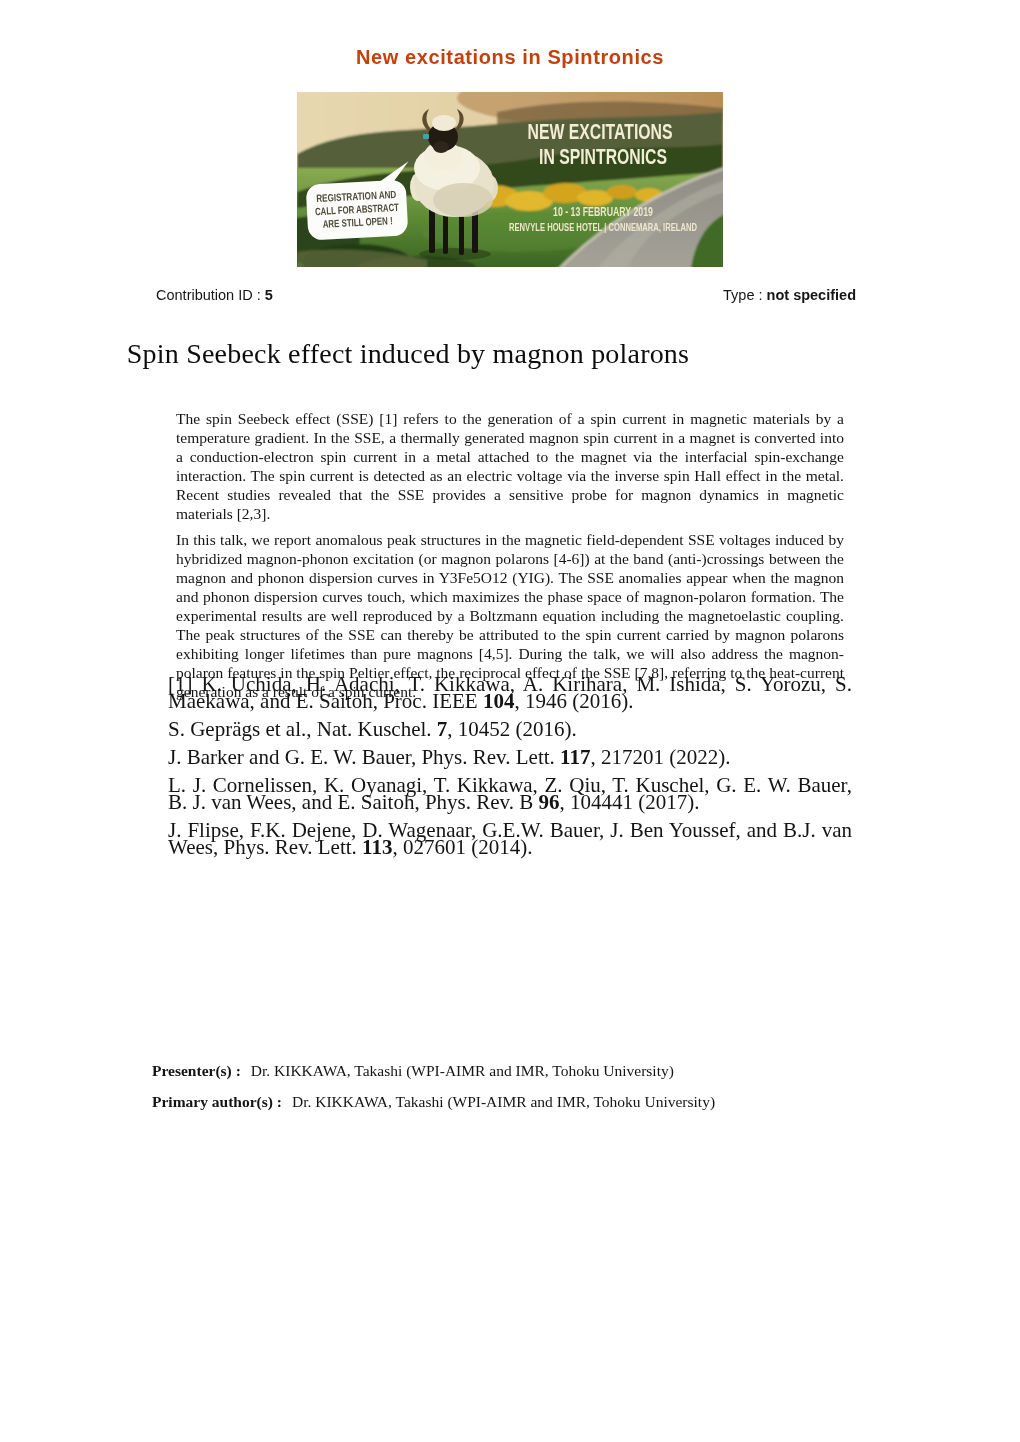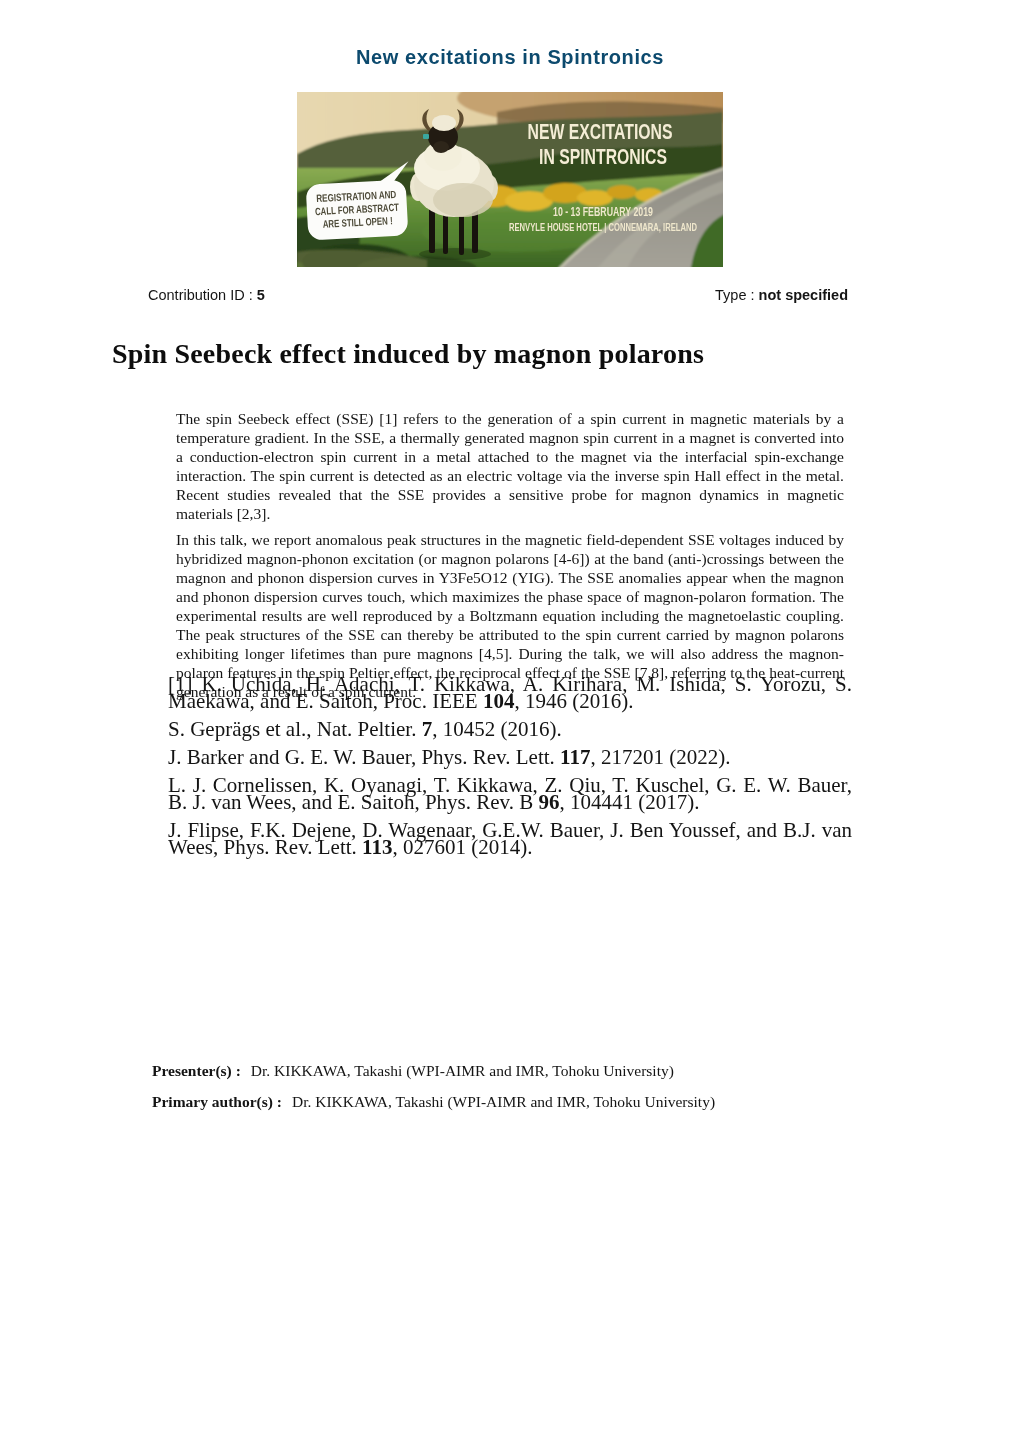--- a/index.html
+++ b/index.html
@@ -8,37 +8,37 @@
     font-family:"Liberation Serif","DejaVu Serif",serif;
     color:#141414;
   }
   .page { position:relative; width:1020px; height:1442px; background:#ffffff; overflow:hidden; }
 
   .header-title {
     position:absolute; top:46px; left:0; width:1020px;
     text-align:center;
     font-family:"Liberation Sans",sans-serif;
     font-weight:bold; font-size:20px; letter-spacing:0.6px;
-    color:#0c4a6e;
+    color:#c2410c;
   }
 
   .banner { position:absolute; top:92px; left:297px; width:426px; height:175px; display:block; }
   .banner text { font-family:"Liberation Sans",sans-serif; }
 
   .meta-row {
-    position:absolute; top:287px; left:148px; width:700px;
+    position:absolute; top:287px; left:156px; width:700px;
     display:flex; justify-content:space-between;
     font-family:"Liberation Sans",sans-serif;
     font-size:14.5px; color:#151515;
   }
   .meta-row b { font-weight:bold; }
 
   .doc-title {
     position:absolute; top:338px; left:0; width:816px;
-    text-align:center; font-weight:bold; font-size:28px; color:#0d0d0d;
+    text-align:center; font-weight:normal; font-size:28px; color:#0d0d0d;
     letter-spacing:0.2px;
   }
 
   .abstract {
     position:absolute; top:402px; left:168px; width:684px;
     font-size:15.5px; line-height:18.9px; text-align:justify;
   }
   .abstract p { margin:8px; }
 
   .references {
@@ -161,21 +161,21 @@
 
   <div class="doc-title">Spin Seebeck effect induced by magnon polarons</div>
 
   <div class="abstract">
     <p>The spin Seebeck effect (SSE) [1] refers to the generation of a spin current in magnetic materials by a temperature gradient. In the SSE, a thermally generated magnon spin current in a magnet is converted into a conduction-electron spin current in a metal attached to the magnet via the interfacial spin-exchange interaction. The spin current is detected as an electric voltage via the inverse spin Hall effect in the metal. Recent studies revealed that the SSE provides a sensitive probe for magnon dynamics in magnetic materials [2,3].</p>
     <p>In this talk, we report anomalous peak structures in the magnetic field-dependent SSE voltages induced by hybridized magnon-phonon excitation (or magnon polarons [4-6]) at the band (anti-)crossings between the magnon and phonon dispersion curves in Y3Fe5O12 (YIG). The SSE anomalies appear when the magnon and phonon dispersion curves touch, which maximizes the phase space of magnon-polaron formation. The experimental results are well reproduced by a Boltzmann equation including the magnetoelastic coupling. The peak structures of the SSE can thereby be attributed to the spin current carried by magnon polarons exhibiting longer lifetimes than pure magnons [4,5]. During the talk, we will also address the magnon-polaron features in the spin Peltier effect, the reciprocal effect of the SSE [7,8], referring to the heat-current generation as a result of a spin current.</p>
   </div>
 
   <div class="references">
       <p><span>[1] K. Uchida, H. Adachi, T. Kikkawa, A. Kirihara, M. Ishida, S. Yorozu, S. Maekawa, and E. Saitoh, Proc. IEEE </span><b>104</b><span>, 1946 (2016).</span></p>
-      <p><span>S. Geprägs et al., Nat. Peltier. </span><b>7</b><span>, 10452 (2016).</span></p>
+      <p><span>S. Geprägs et al., Nat. Kuschel. </span><b>7</b><span>, 10452 (2016).</span></p>
       <p><span>J. Barker and G. E. W. Bauer, Phys. Rev. Lett. </span><b>117</b><span>, 217201 (2022).</span></p>
       <p><span>L. J. Cornelissen, K. Oyanagi, T. Kikkawa, Z. Qiu, T. Kuschel, G. E. W. Bauer, B. J. van Wees, and E. Saitoh, Phys. Rev. B </span><b>96</b><span>, 104441 (2017).</span></p>
       <p><span>J. Flipse, F.K. Dejene, D. Wagenaar, G.E.W. Bauer, J. Ben Youssef, and B.J. van Wees, Phys. Rev. Lett. </span><b>113</b><span>, 027601 (2014).</span></p>
     </div>
 
   <div class="authors">
     <div class="author-row">
       <span class="label">Presenter(s) :</span><span class="value">Dr. KIKKAWA, Takashi (WPI-AIMR and IMR, Tohoku University)</span>
     </div>
     <div class="author-row">

